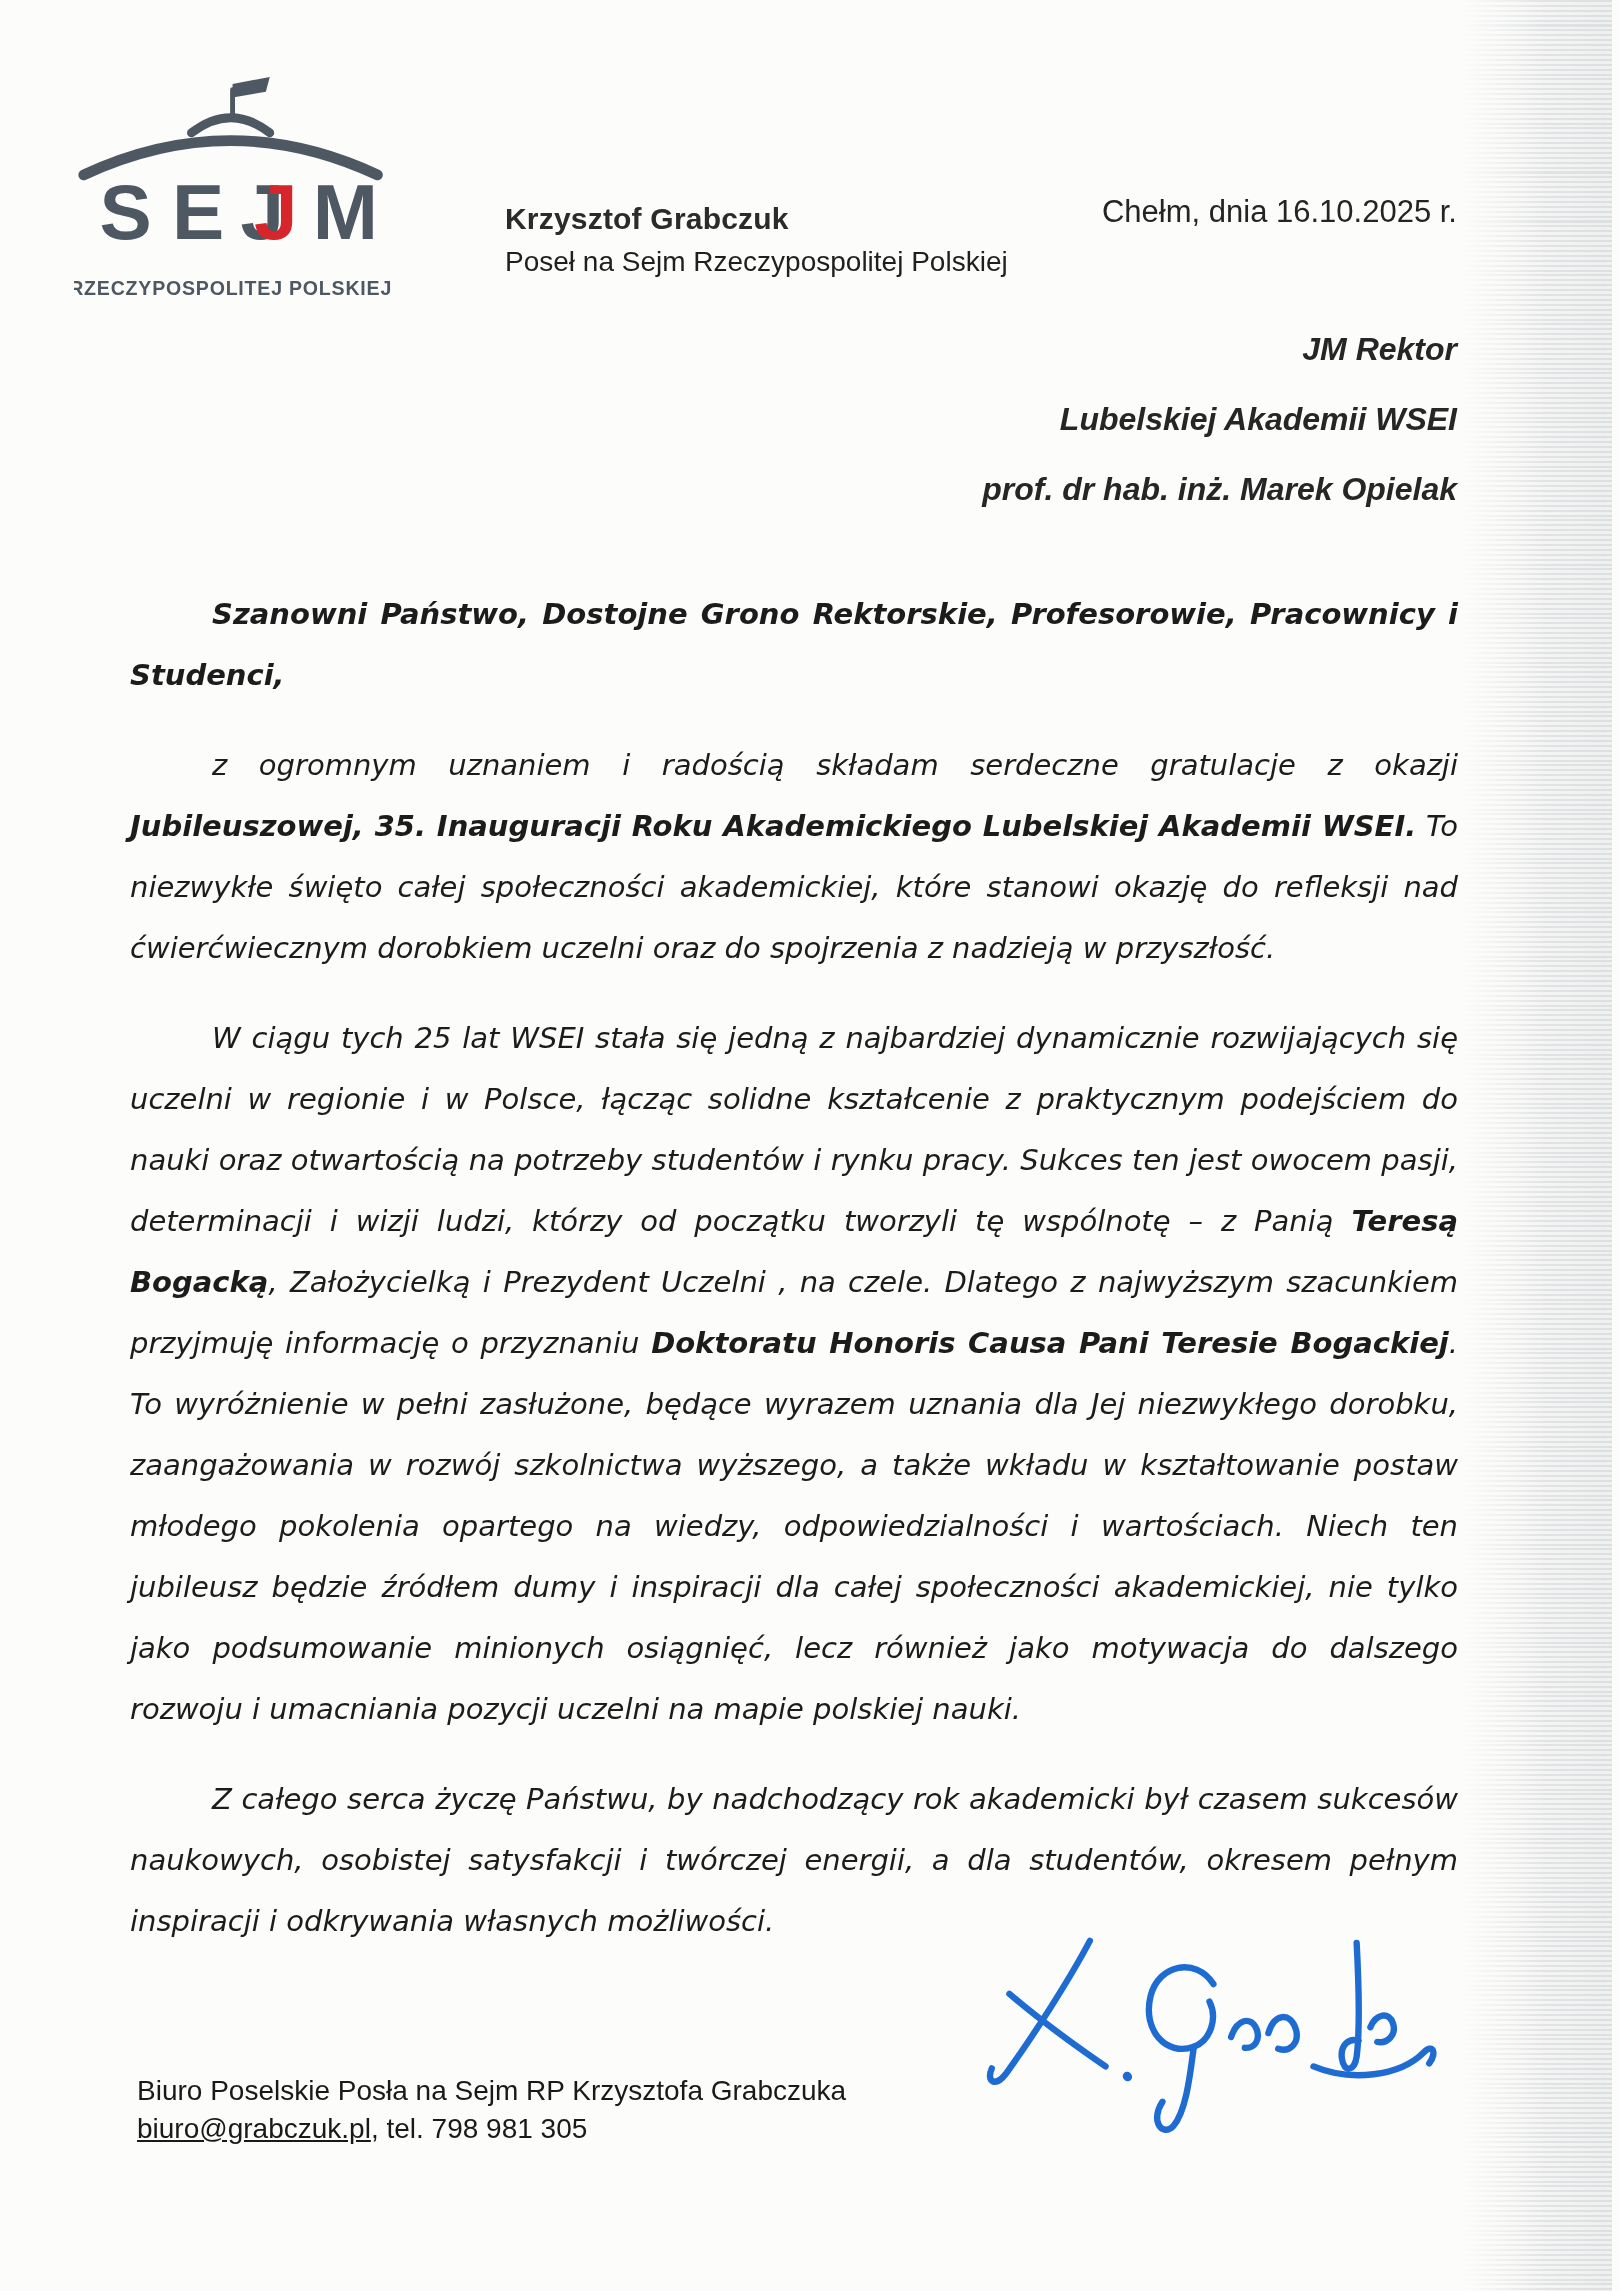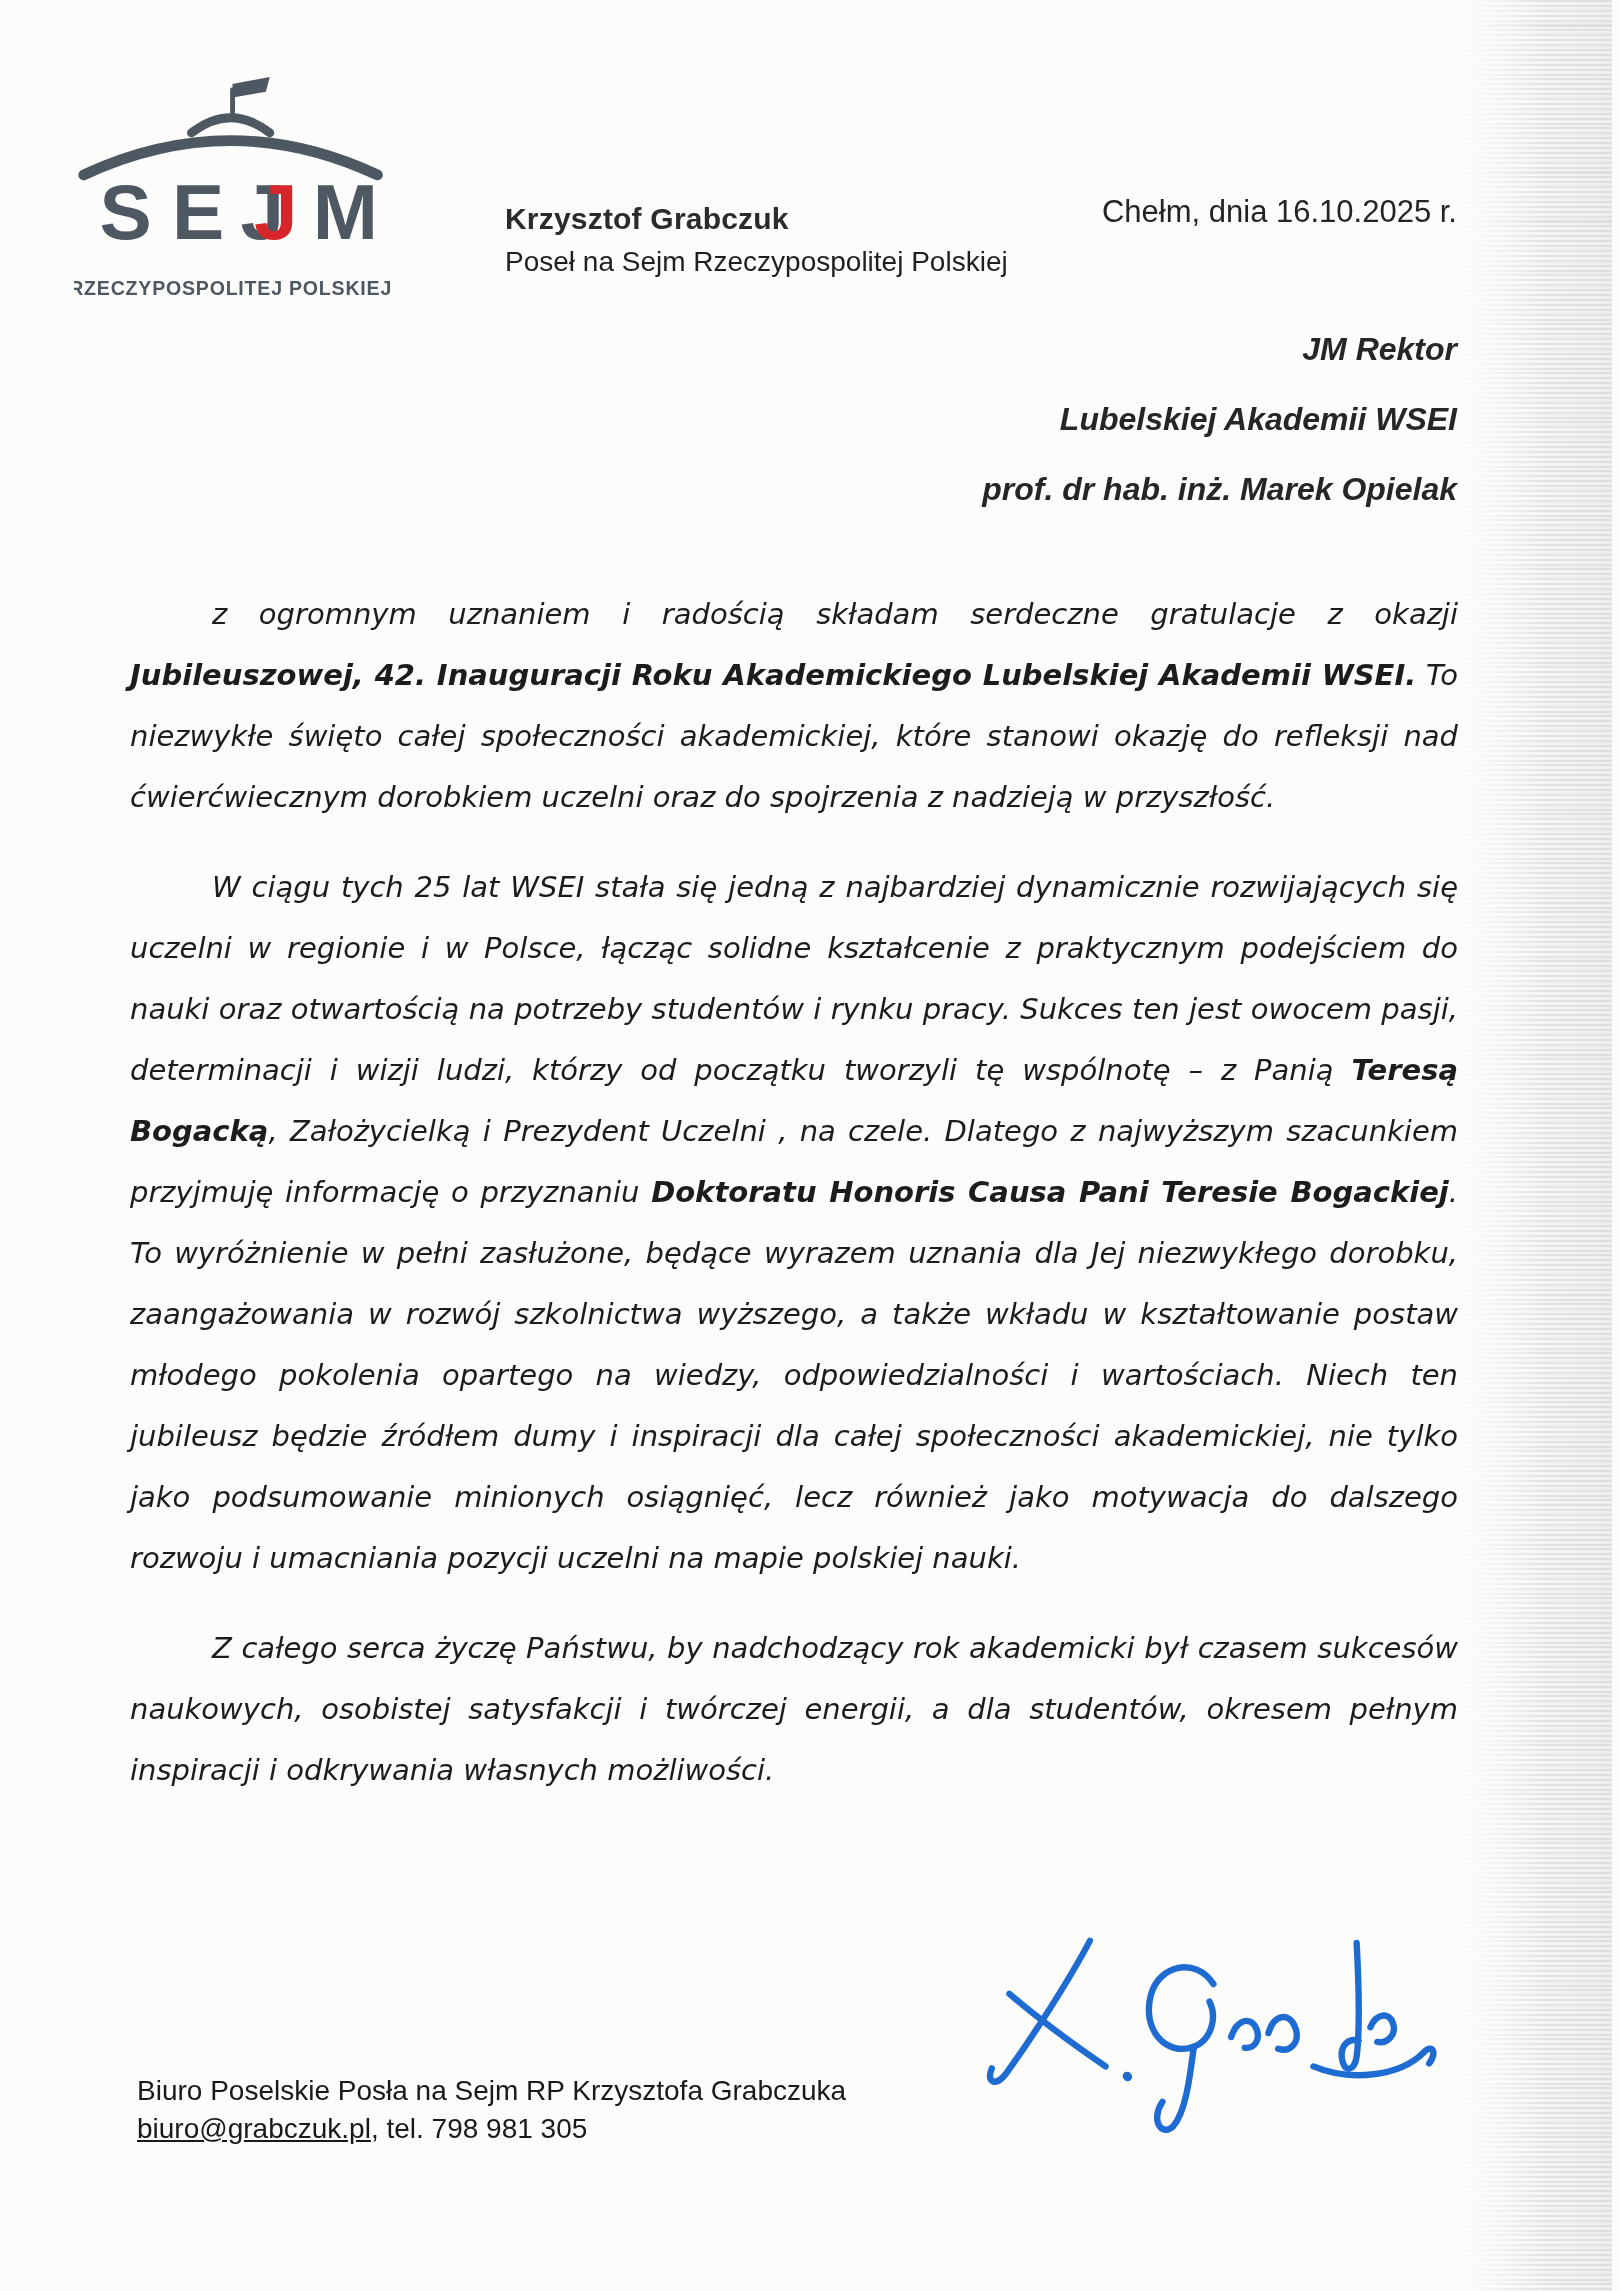--- a/index.html
+++ b/index.html
@@ -102,22 +102,25 @@
 
   <div class="dateline">Chełm, dnia 16.10.2025 r.</div>
 
   <div class="recipient">
     <div>JM Rektor</div>
     <div>Lubelskiej Akademii WSEI</div>
     <div>prof. dr hab. inż. Marek Opielak</div>
   </div>
 
   <div class="body-text">
+    <p class="salutation">
+      <span>Szanowni Państwo, Dostojne Grono Rektorskie, Profesorowie, Pracownicy i Studenci,</span>
+    </p>
     <p>
-      <span>z ogromnym uznaniem i radością składam serdeczne gratulacje z okazji </span><b>Jubileuszowej, 42. Inauguracji Roku Akademickiego Lubelskiej Akademii WSEI.</b><span> To niezwykłe święto całej społeczności akademickiej, które stanowi okazję do refleksji nad ćwierćwiecznym dorobkiem uczelni oraz do spojrzenia z nadzieją w przyszłość.</span>
+      <span>z ogromnym uznaniem i radością składam serdeczne gratulacje z okazji </span><b>Jubileuszowej, 35. Inauguracji Roku Akademickiego Lubelskiej Akademii WSEI.</b><span> To niezwykłe święto całej społeczności akademickiej, które stanowi okazję do refleksji nad ćwierćwiecznym dorobkiem uczelni oraz do spojrzenia z nadzieją w przyszłość.</span>
     </p>
     <p>
       <span>W ciągu tych 25 lat WSEI stała się jedną z najbardziej dynamicznie rozwijających się uczelni w regionie i w Polsce, łącząc solidne kształcenie z praktycznym podejściem do nauki oraz otwartością na potrzeby studentów i rynku pracy. Sukces ten jest owocem pasji, determinacji i wizji ludzi, którzy od początku tworzyli tę wspólnotę – z Panią </span><b>Teresą Bogacką</b><span>, Założycielką i Prezydent Uczelni , na czele. Dlatego z najwyższym szacunkiem przyjmuję informację o przyznaniu </span><b>Doktoratu Honoris Causa Pani Teresie Bogackiej</b><span>. To wyróżnienie w pełni zasłużone, będące wyrazem uznania dla Jej niezwykłego dorobku, zaangażowania w rozwój szkolnictwa wyższego, a także wkładu w kształtowanie postaw młodego pokolenia opartego na wiedzy, odpowiedzialności i wartościach. Niech ten jubileusz będzie źródłem dumy i inspiracji dla całej społeczności akademickiej, nie tylko jako podsumowanie minionych osiągnięć, lecz również jako motywacja do dalszego rozwoju i umacniania pozycji uczelni na mapie polskiej nauki.</span>
     </p>
     <p>
       <span>Z całego serca życzę Państwu, by nadchodzący rok akademicki był czasem sukcesów naukowych, osobistej satysfakcji i twórczej energii, a dla studentów, okresem pełnym inspiracji i odkrywania własnych możliwości.</span>
     </p>
   </div>
 
   <svg class="signature-svg" width="461" height="221" viewBox="0 0 470 225" role="img" aria-label="K. Grabczuk">

